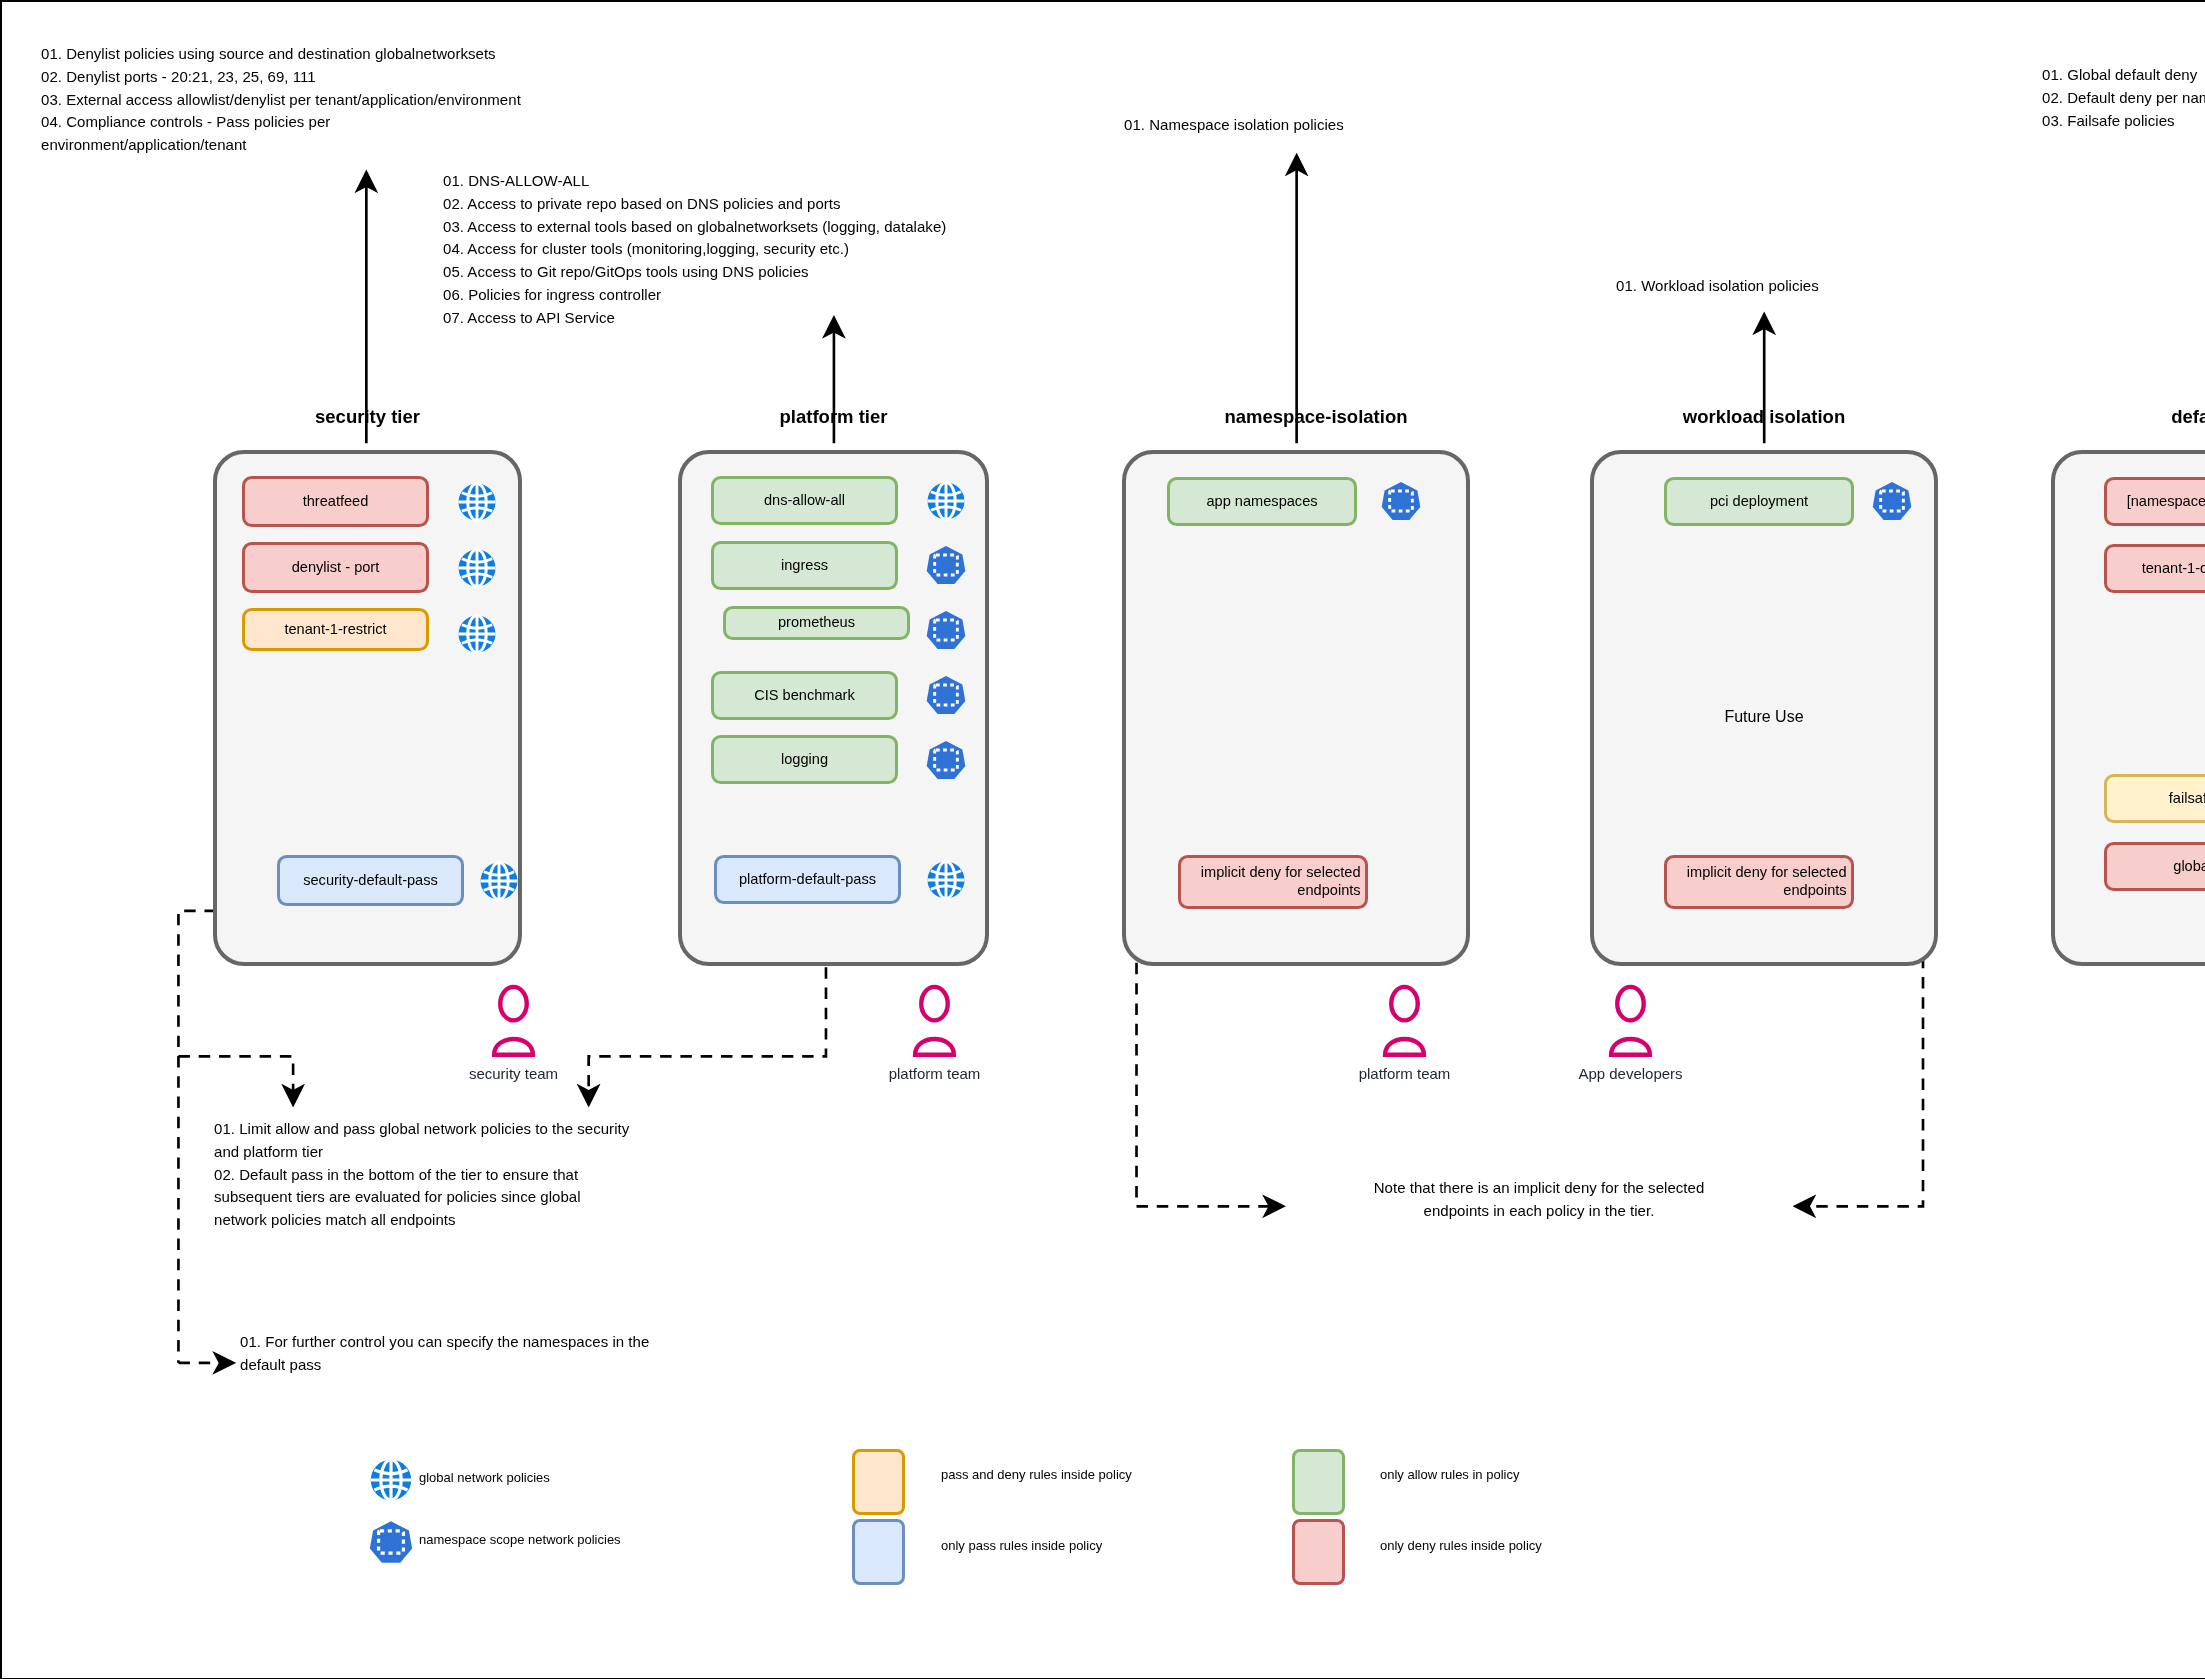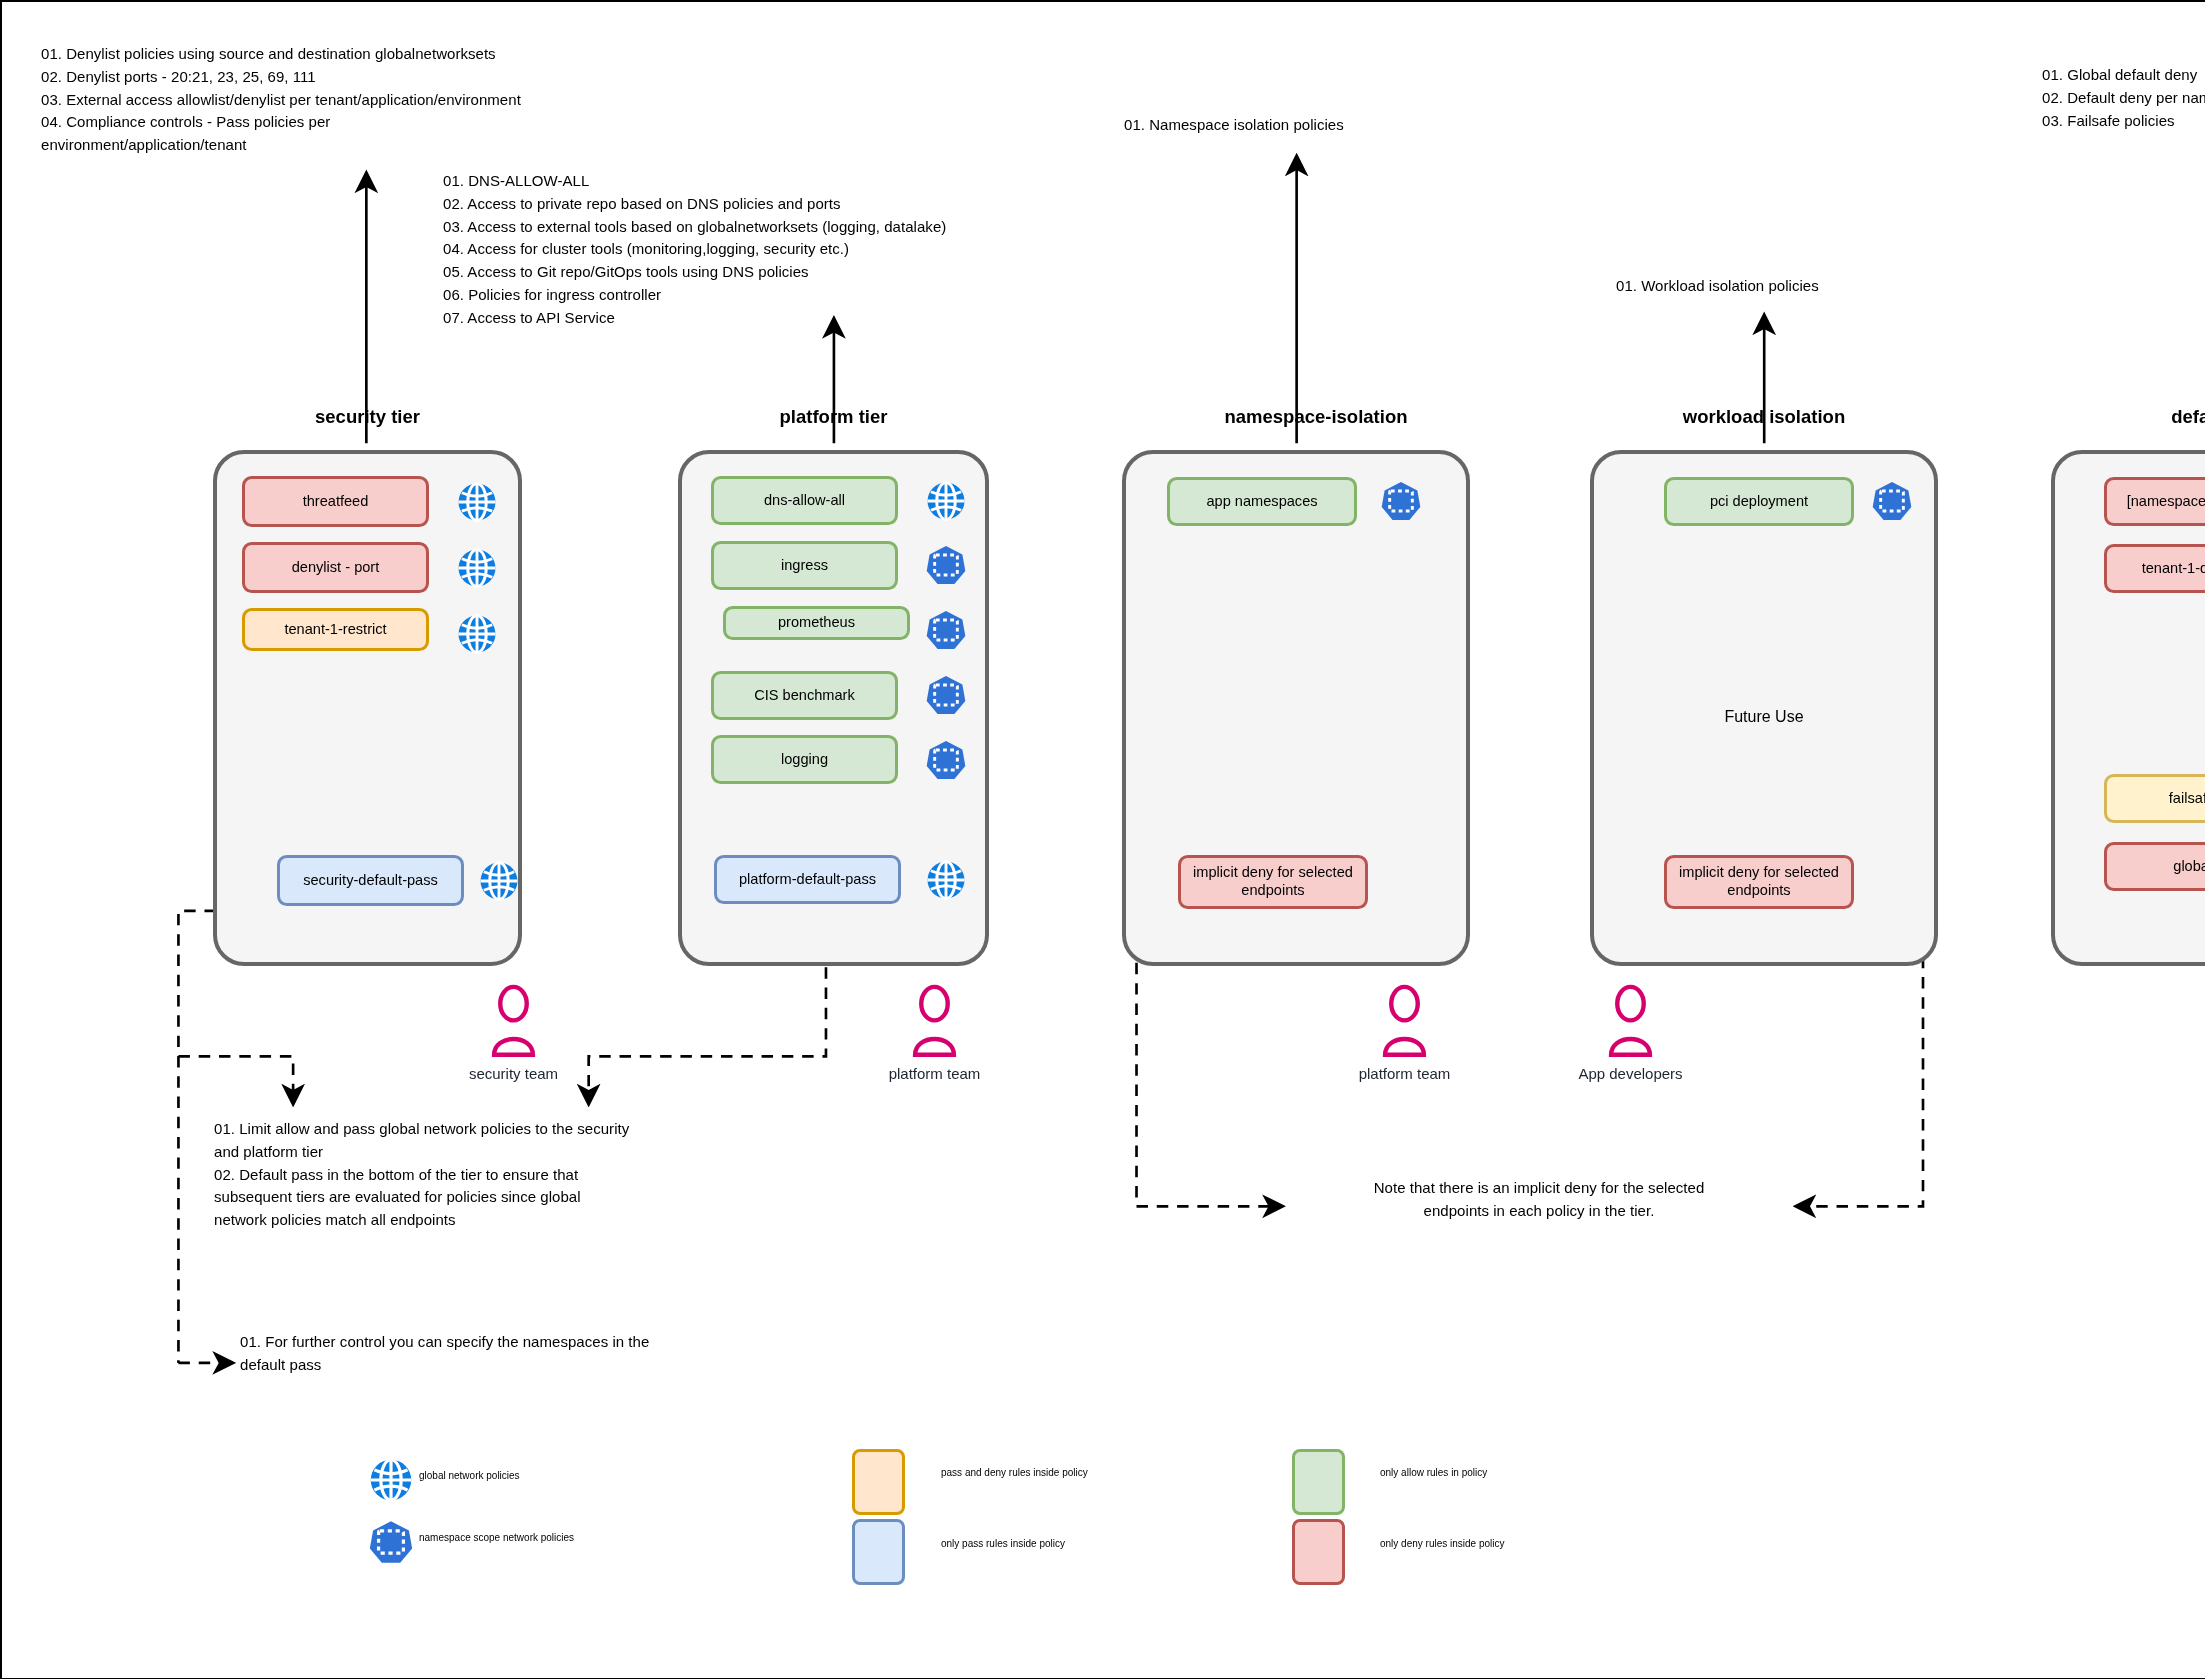--- a/index.html
+++ b/index.html
@@ -39,21 +39,21 @@
   
   .pill{
     position:absolute;
     box-sizing:border-box;
     border-radius:9.7px;
     border-width:3.1px;
     border-style:solid;
     display:flex;
     align-items:center;
     justify-content:center;
-    text-align:center;
+    text-align:right;
     font-size:14.6px;
     color:#000000;
     line-height:1.22;
     padding:1.8px 4.4px;
   }
   .pill.deny{background:#f8cecc;border-color:#b85450;}
   .pill.allow{background:#d5e8d4;border-color:#82b366;}
   .pill.pass{background:#dae8fc;border-color:#6c8ebf;}
   .pill.passdeny{background:#ffe6cc;border-color:#d79b00;}
   .pill.failsafe{background:#fff2cc;border-color:#d6b656;}
@@ -64,21 +64,21 @@
   .icon-globe,.icon-ns{position:absolute;}
   
   .actor-label{
     position:absolute;font-size:15px;color:#1f2430;text-align:center;white-space:nowrap;
   }
   
   .legend-swatch{
     position:absolute;box-sizing:border-box;border-width:3.1px;border-style:solid;border-radius:8px;
   }
   .legend-label{
-    position:absolute;font-size:10px;color:#000000;white-space:nowrap;
+    position:absolute;font-size:13px;color:#000000;white-space:nowrap;
   }
   svg{display:block;overflow:visible;}
 </style>
 </head>
 <body>
 
 <div id="canvas">
 
   <div class="abs note" style="left:39px;top:41px;width:688px;">01. Denylist policies using source and destination globalnetworksets
 02. Denylist ports - 20:21, 23, 25, 69, 111

